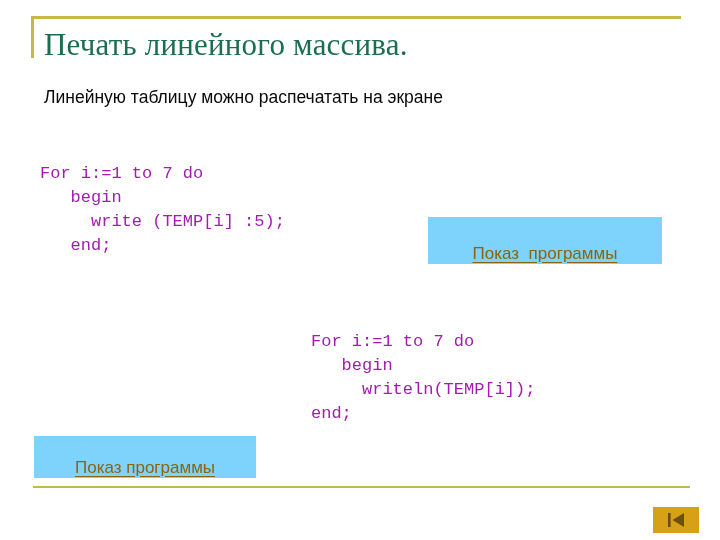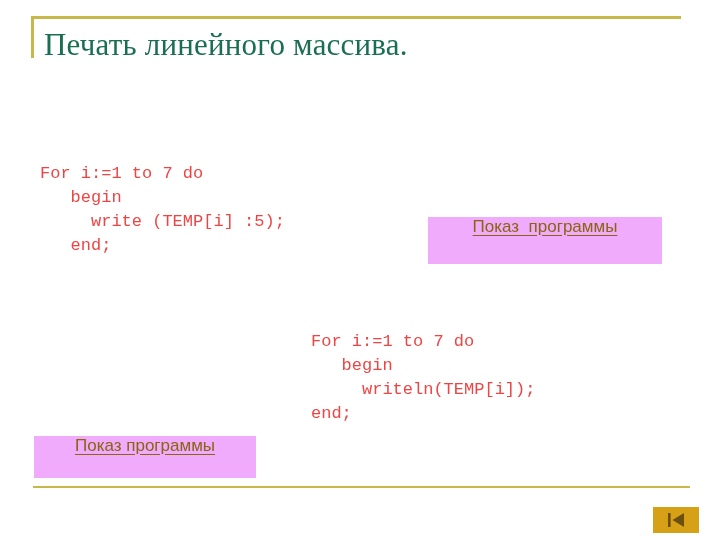--- a/index.html
+++ b/index.html
@@ -71,38 +71,38 @@
     display: block;
     padding-left: 6px;
   }
 
   
   .code {
     position: absolute;
     font-family: "Liberation Mono", "DejaVu Sans Mono", monospace;
     font-size: 17px;
     line-height: 24px;
-    color: #ef4444;
+    color: #a21caf;
     white-space: pre;
   }
   #code-block-1 {
     left: 40px;
     top: 162px;
   }
   #code-block-2 {
     left: 311px;
     top: 330px;
   }
 
   
   .gold-button {
     position: absolute;
-    background: #f0abfc;
+    background: #7dd3fc;
     display: flex;
-    align-items: flex-start;
+    align-items: flex-end;
     justify-content: center;
     box-sizing: border-box;
   }
   .gold-button .label {
     font-family: "Liberation Sans", sans-serif;
     font-size: 17px;
     color: #8a6410;
     text-decoration: underline;
     text-underline-offset: 3px;
     white-space: pre;
@@ -150,20 +150,21 @@
 <body>
 
 <div id="slide">
 
   <div class="title-rule-top"></div>
   <div class="title-rule-left"></div>
 
   <div class="slide-title">Печать линейного массива.</div>
 
   <div class="subtitle">
+    <span>Линейную таблицу можно распечатать на экране</span>
   </div>
 
   <div class="code" id="code-block-1">For i:=1 to 7 do
    begin
      write (TEMP[i] :5);
    end;</div>
 
   <div class="gold-button" id="show-program-button-1">
     <span class="label">Показ  программы</span>
   </div>

